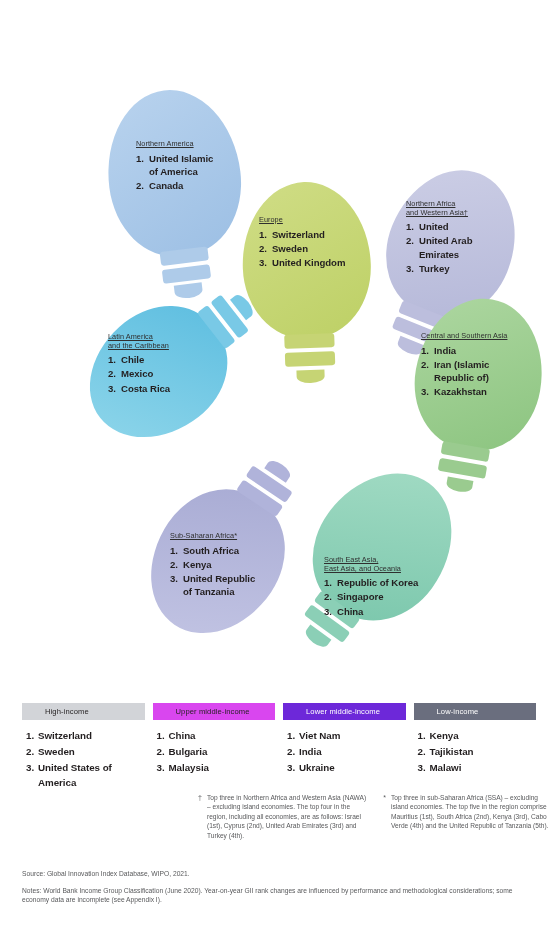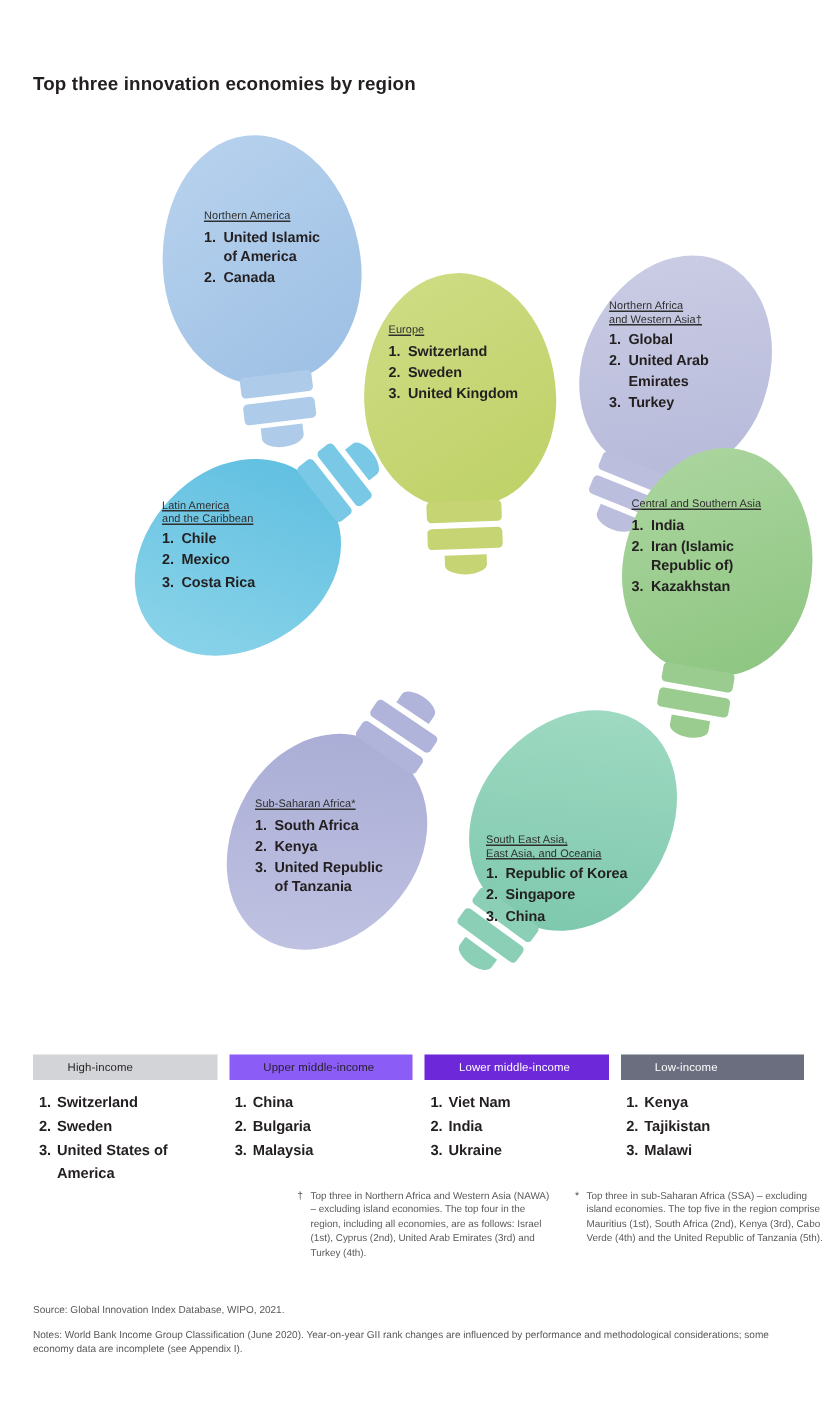--- a/index.html
+++ b/index.html
@@ -70,21 +70,20 @@
 
   .source-block{ position:absolute; left:22px; top:869px; width:516px; }
   .source-line{ font-size:6.7px; line-height:9.6px; color:#58595b; margin-bottom:7px; }
   .notes-line{ font-size:6.7px; line-height:9.6px; color:#58595b; }
 </style>
 </head>
 <body>
 
 <div class="page">
 
-  <div class="section-title" id="title-region">Top three innovation economies by region</div>
 
   <div class="bulbs">
 
     <div class="bulb" style="left:110px; top:18px;">
       <div style="position:absolute; transform:rotate(-7deg); transform-origin:80px 100px;">
         <div class="glass" style="left:0; top:0; width:132px; height:166px; background:linear-gradient(150deg,#b9d3ee,#9cbfe4);"></div>
         <div class="neck" style="left:42px; top:160px; width:48px; height:14px; background:#aecbe9; border-radius:3px;"></div>
         <div class="band" style="left:42px; top:178px; width:48px; height:14px; background:#aecbe9; border-radius:3px;"></div>
         <div class="tip" style="left:52px; top:195px; width:28px; height:14px; background:#aecbe9;"></div>
       </div>
@@ -136,21 +135,21 @@
         <div class="neck" style="left:38px; top:146px; width:48px; height:13px; background:#bcbedd; border-radius:3px;"></div>
         <div class="band" style="left:38px; top:163px; width:48px; height:13px; background:#bcbedd; border-radius:3px;"></div>
         <div class="tip" style="left:49px; top:180px; width:26px; height:13px; background:#bcbedd;"></div>
       </div>
       <div class="label" style="left:18px; top:32px; width:112px;">
         <div class="region-name">Northern Africa
 and Western Asia†</div>
         <ul class="rank-list">
           <li>
               <span class="num">1.</span>
-              <span class="name">Global</span>
+              <span class="name">United</span>
             </li>
           <li>
               <span class="num">2.</span>
               <span class="name">United Arab
 Emirates</span>
             </li>
           <li>
               <span class="num">3.</span>
               <span class="name">Turkey</span>
             </li>
@@ -287,21 +286,21 @@
             </li>
           <li>
               <span class="num">3.</span>
               <span class="name">United States of
     America</span>
             </li>
         </ul>
       </div>
 
       <div class="income-col">
-        <div class="col-head" style="background:#8b5cf6; color:#231f20;">
+        <div class="col-head" style="background:#d946ef; color:#231f20;">
           <span>Upper middle-income</span>
         </div>
         <ul class="income-list">
           <li>
               <span class="num">1.</span>
               <span class="name">China</span>
             </li>
           <li>
               <span class="num">2.</span>
               <span class="name">Bulgaria</span>

